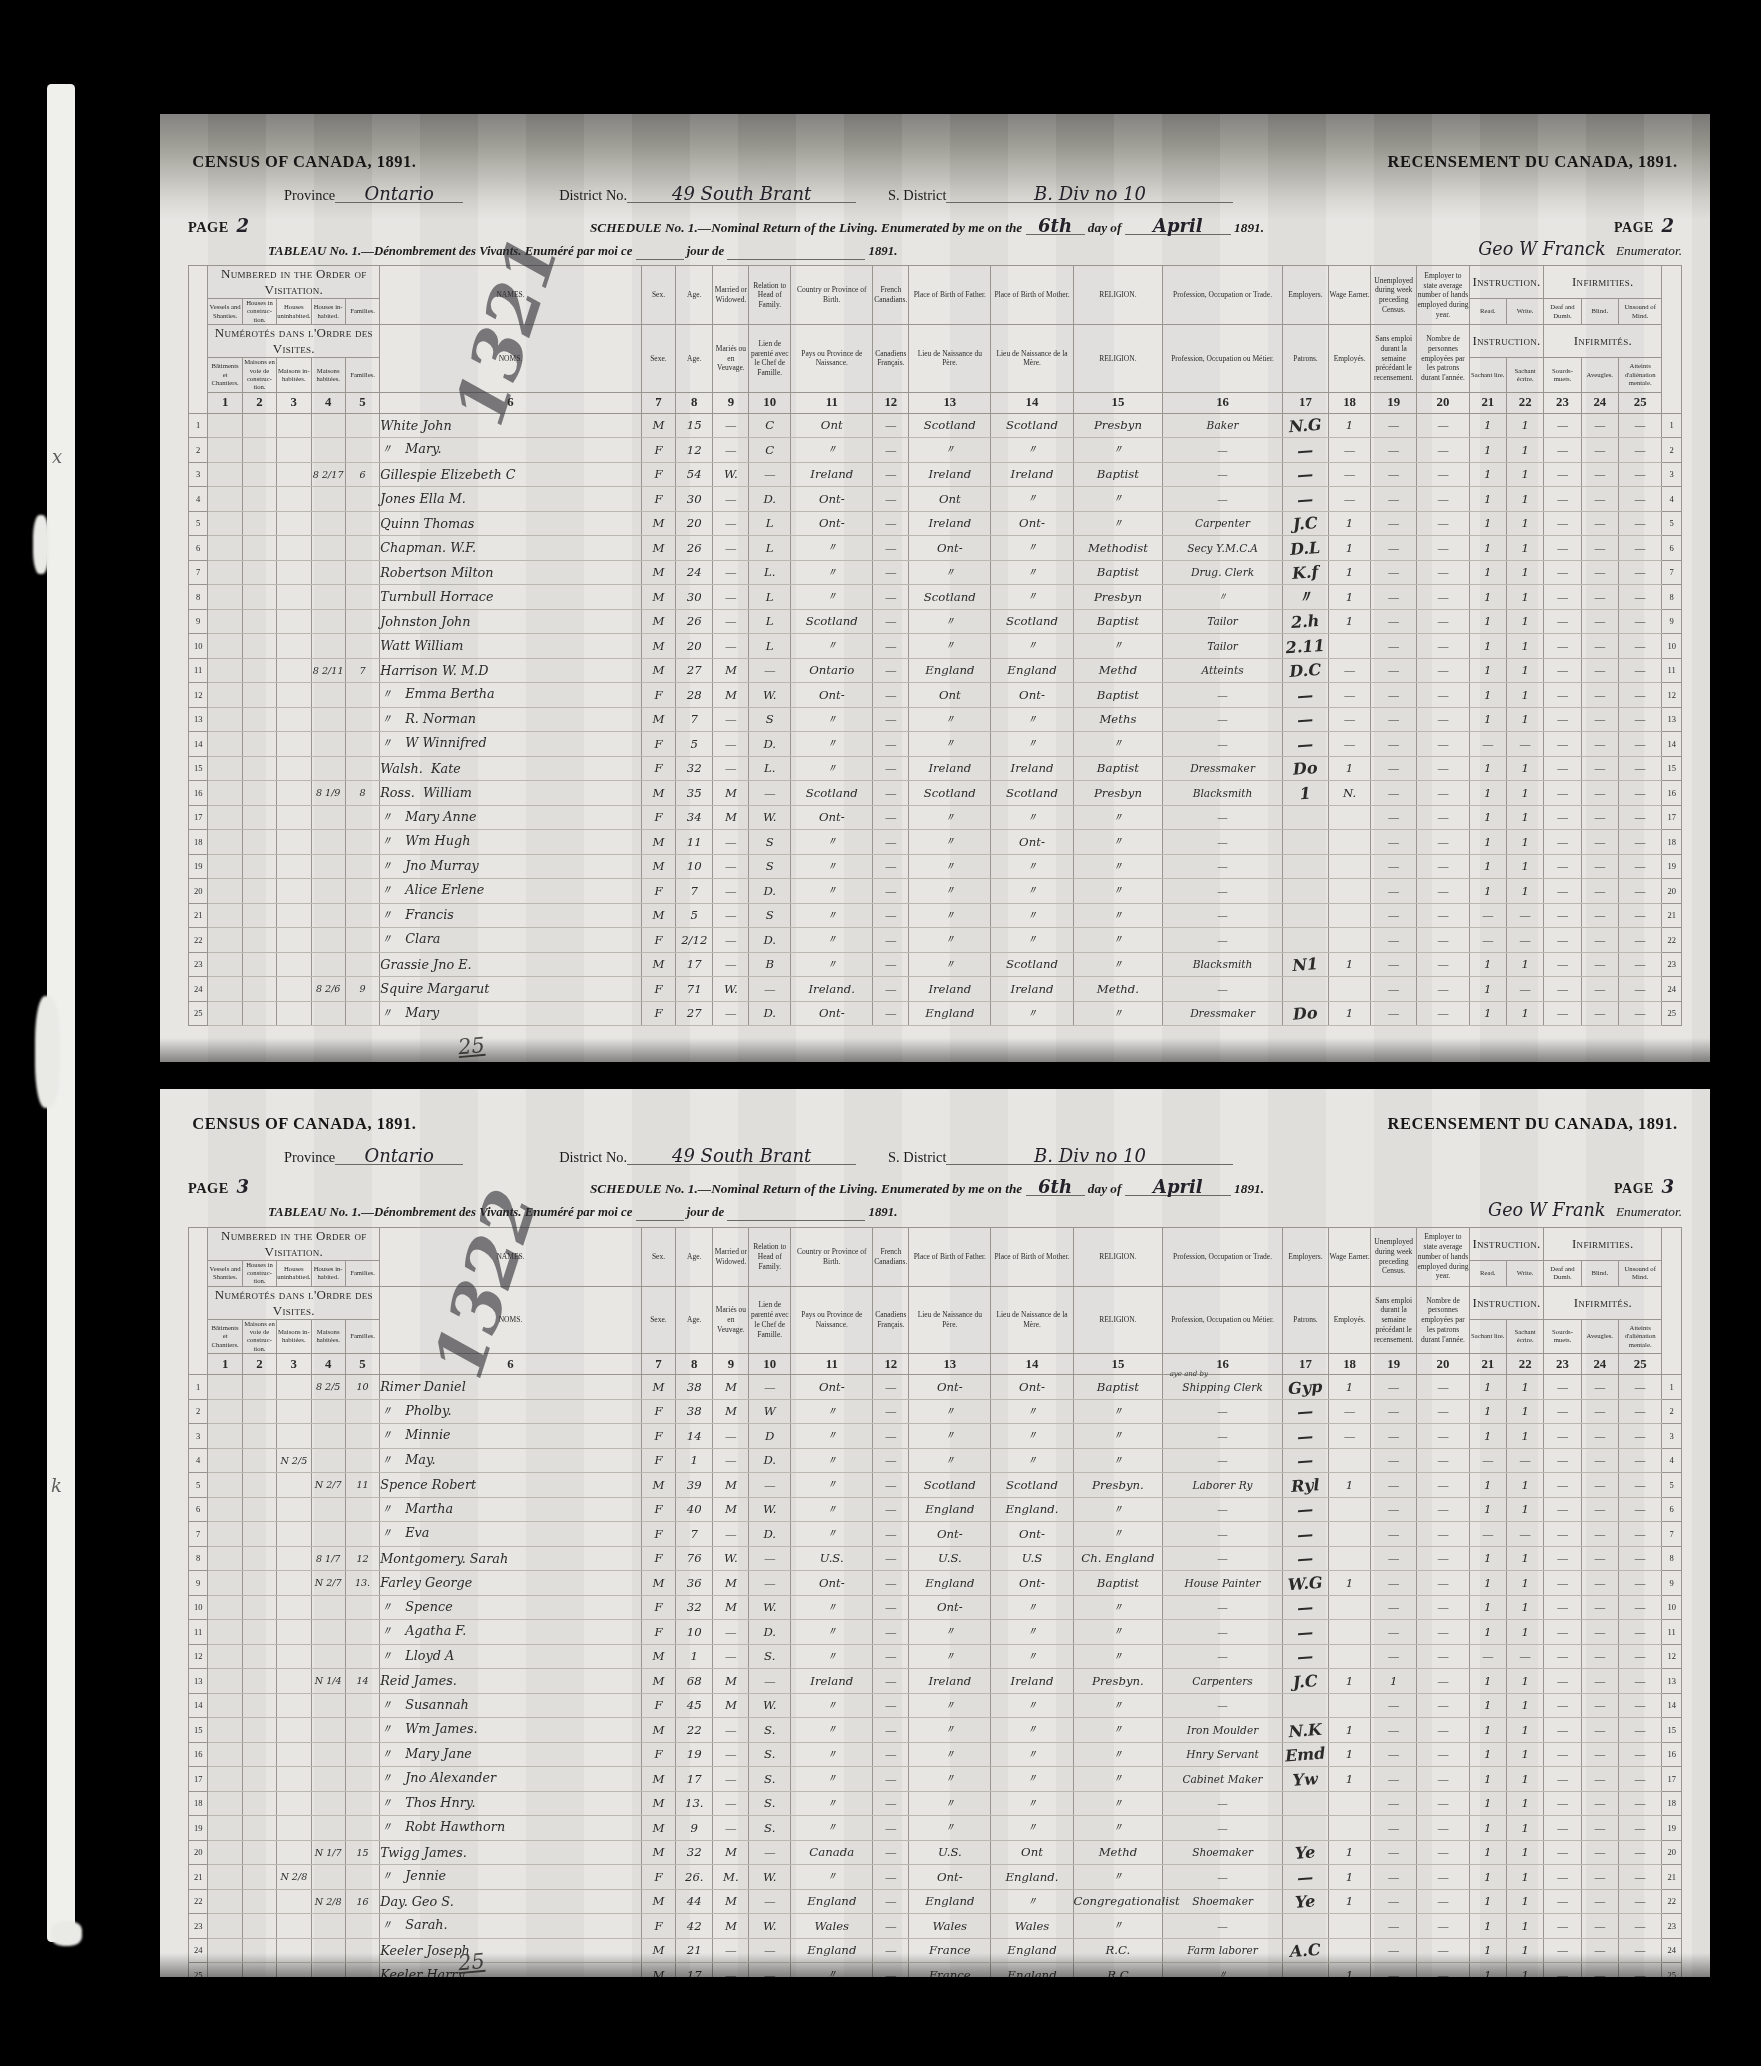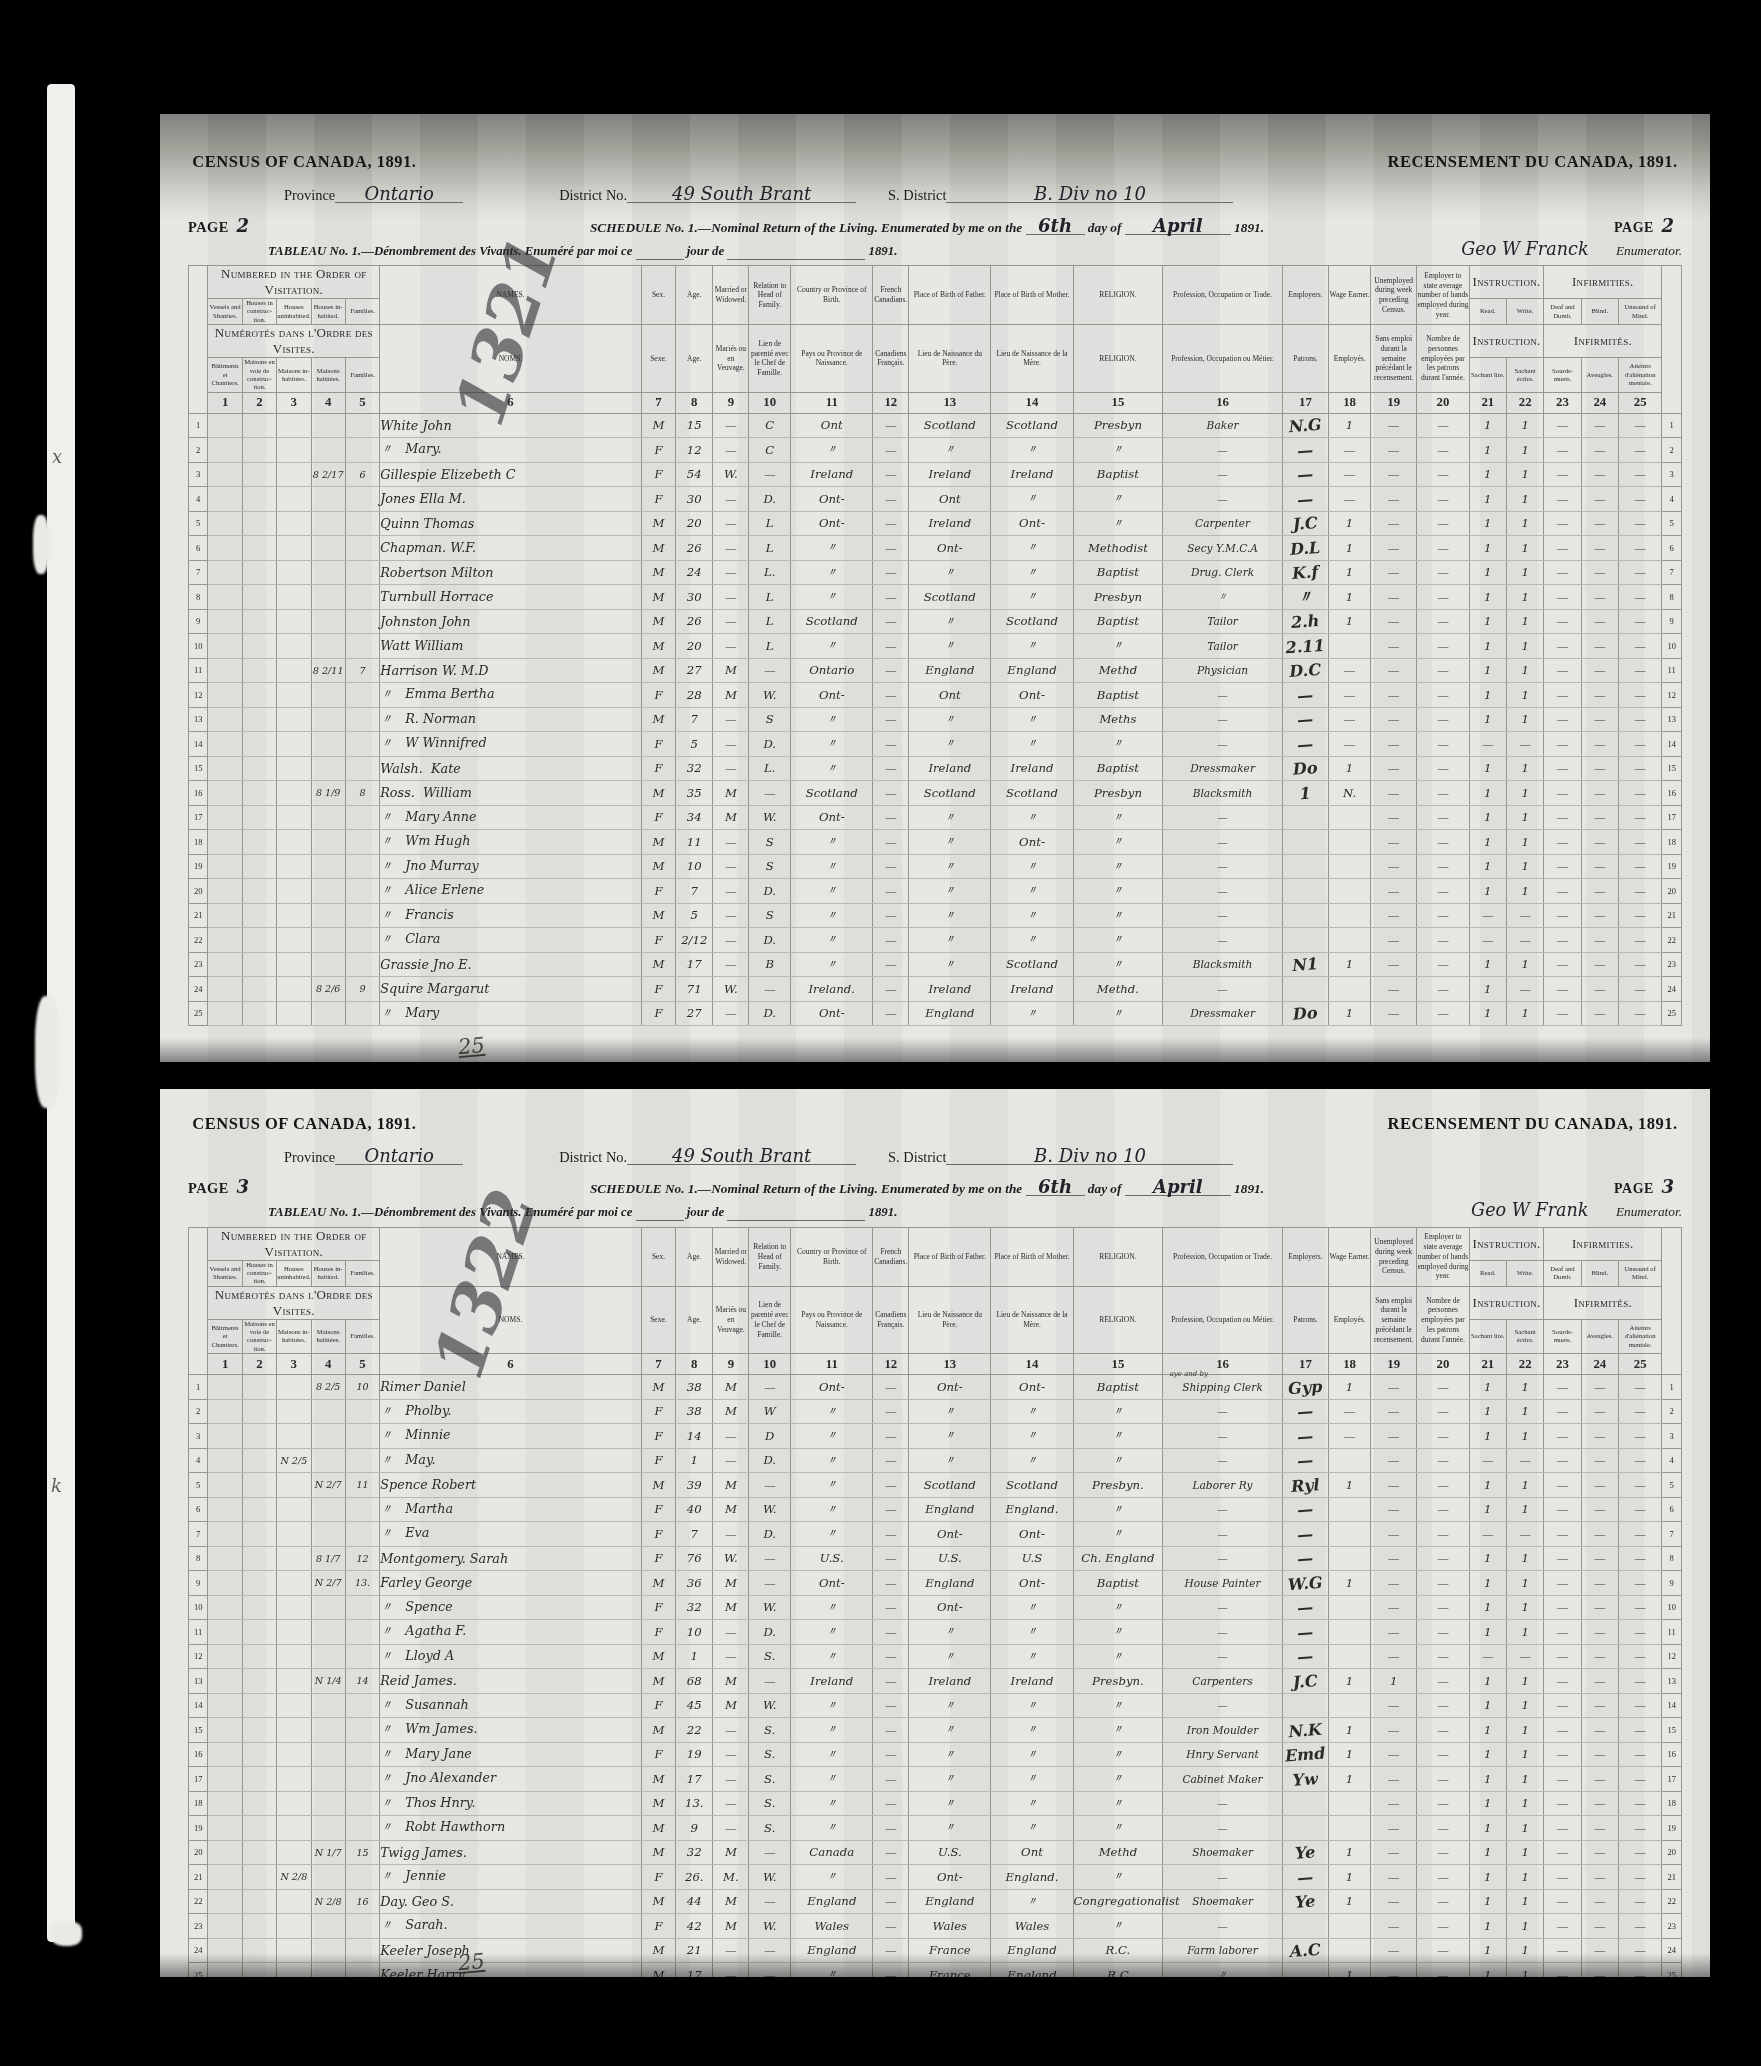--- a/index.html
+++ b/index.html
@@ -38,21 +38,21 @@
   .hw-lg{font-size:18px;line-height:.9;}
   .uval{min-width:128px;text-align:center;}
 
   .hd-schedule{display:flex;align-items:baseline;margin-top:10.6px;color:#1c1c1c;gap:32px;}
   .sched-left{width:122px;font-weight:bold;font-size:14.4px;letter-spacing:0.5px;white-space:nowrap;}
   .sched-center{flex:1;text-align:center;font-style:italic;font-weight:bold;font-size:13.3px;}
   .sched-right{width:138px;text-align:right;font-weight:bold;font-size:14px;letter-spacing:0.5px;white-space:nowrap;}
   .hd-tableau{display:flex;align-items:baseline;margin-top:3.2px;margin-bottom:5.3px;color:#1c1c1c;}
   .tab-left{flex:1;padding-left:80px;font-style:italic;font-weight:bold;font-size:12.8px;}
   .tab-right{width:298px;text-align:right;font-size:13.3px;font-style:italic;white-space:nowrap;}
-  .sig{font-size:17.6px;margin-right:24px;}
+  .sig{font-size:17.6px;margin-right:7px;}
   .pageno{font-size:18px;padding:0 7.5px;}
 
   table.census{width:100%;border-collapse:collapse;table-layout:fixed;background:transparent;}
   table.census th,table.census td{border:0.5px solid #97958d;padding:0;overflow:visible;color:#2b2a28;}
   table.census{border:1.1px solid #5f5e58;}
   thead th{font-weight:normal;vertical-align:middle;text-align:center;background:rgba(255,255,255,.06);}
   .grp{font-variant:small-caps;font-size:13px;letter-spacing:0.3px;height:18px;}
   .hcell{font-size:7.5px;line-height:1.3;padding:1.1px;}
   .sub{font-size:6.7px;line-height:1.25;padding:1.1px;}
   .cnum{font-size:12.8px;font-weight:bold;text-align:center;height:20px;border-top:1.1px solid #6b6a64 !important;}
@@ -557,21 +557,21 @@
             <td class="hw name-cell">Harrison W. M.D</td>
             <td class="hw c-cell">M</td>
             <td class="hw c-cell">27</td>
             <td class="hw c-cell">M</td>
             <td class="hw c-cell">—</td>
             <td class="hw c-cell">Ontario</td>
             <td class="hw c-cell">—</td>
             <td class="hw c-cell">England</td>
             <td class="hw c-cell">England</td>
             <td class="hw c-cell">Methd</td>
-            <td class="hw occ-cell">Physician</td>
+            <td class="hw occ-cell">Atteints</td>
             <td class="hw emp-cell">D.C</td>
             <td class="hw c-cell">—</td>
             <td class="hw c-cell">—</td>
             <td class="hw c-cell">—</td>
             <td class="hw c-cell">1</td>
             <td class="hw c-cell">1</td>
             <td class="hw c-cell">—</td>
             <td class="hw c-cell">—</td>
             <td class="hw c-cell">—</td>
             <td class="rn">11</td>

